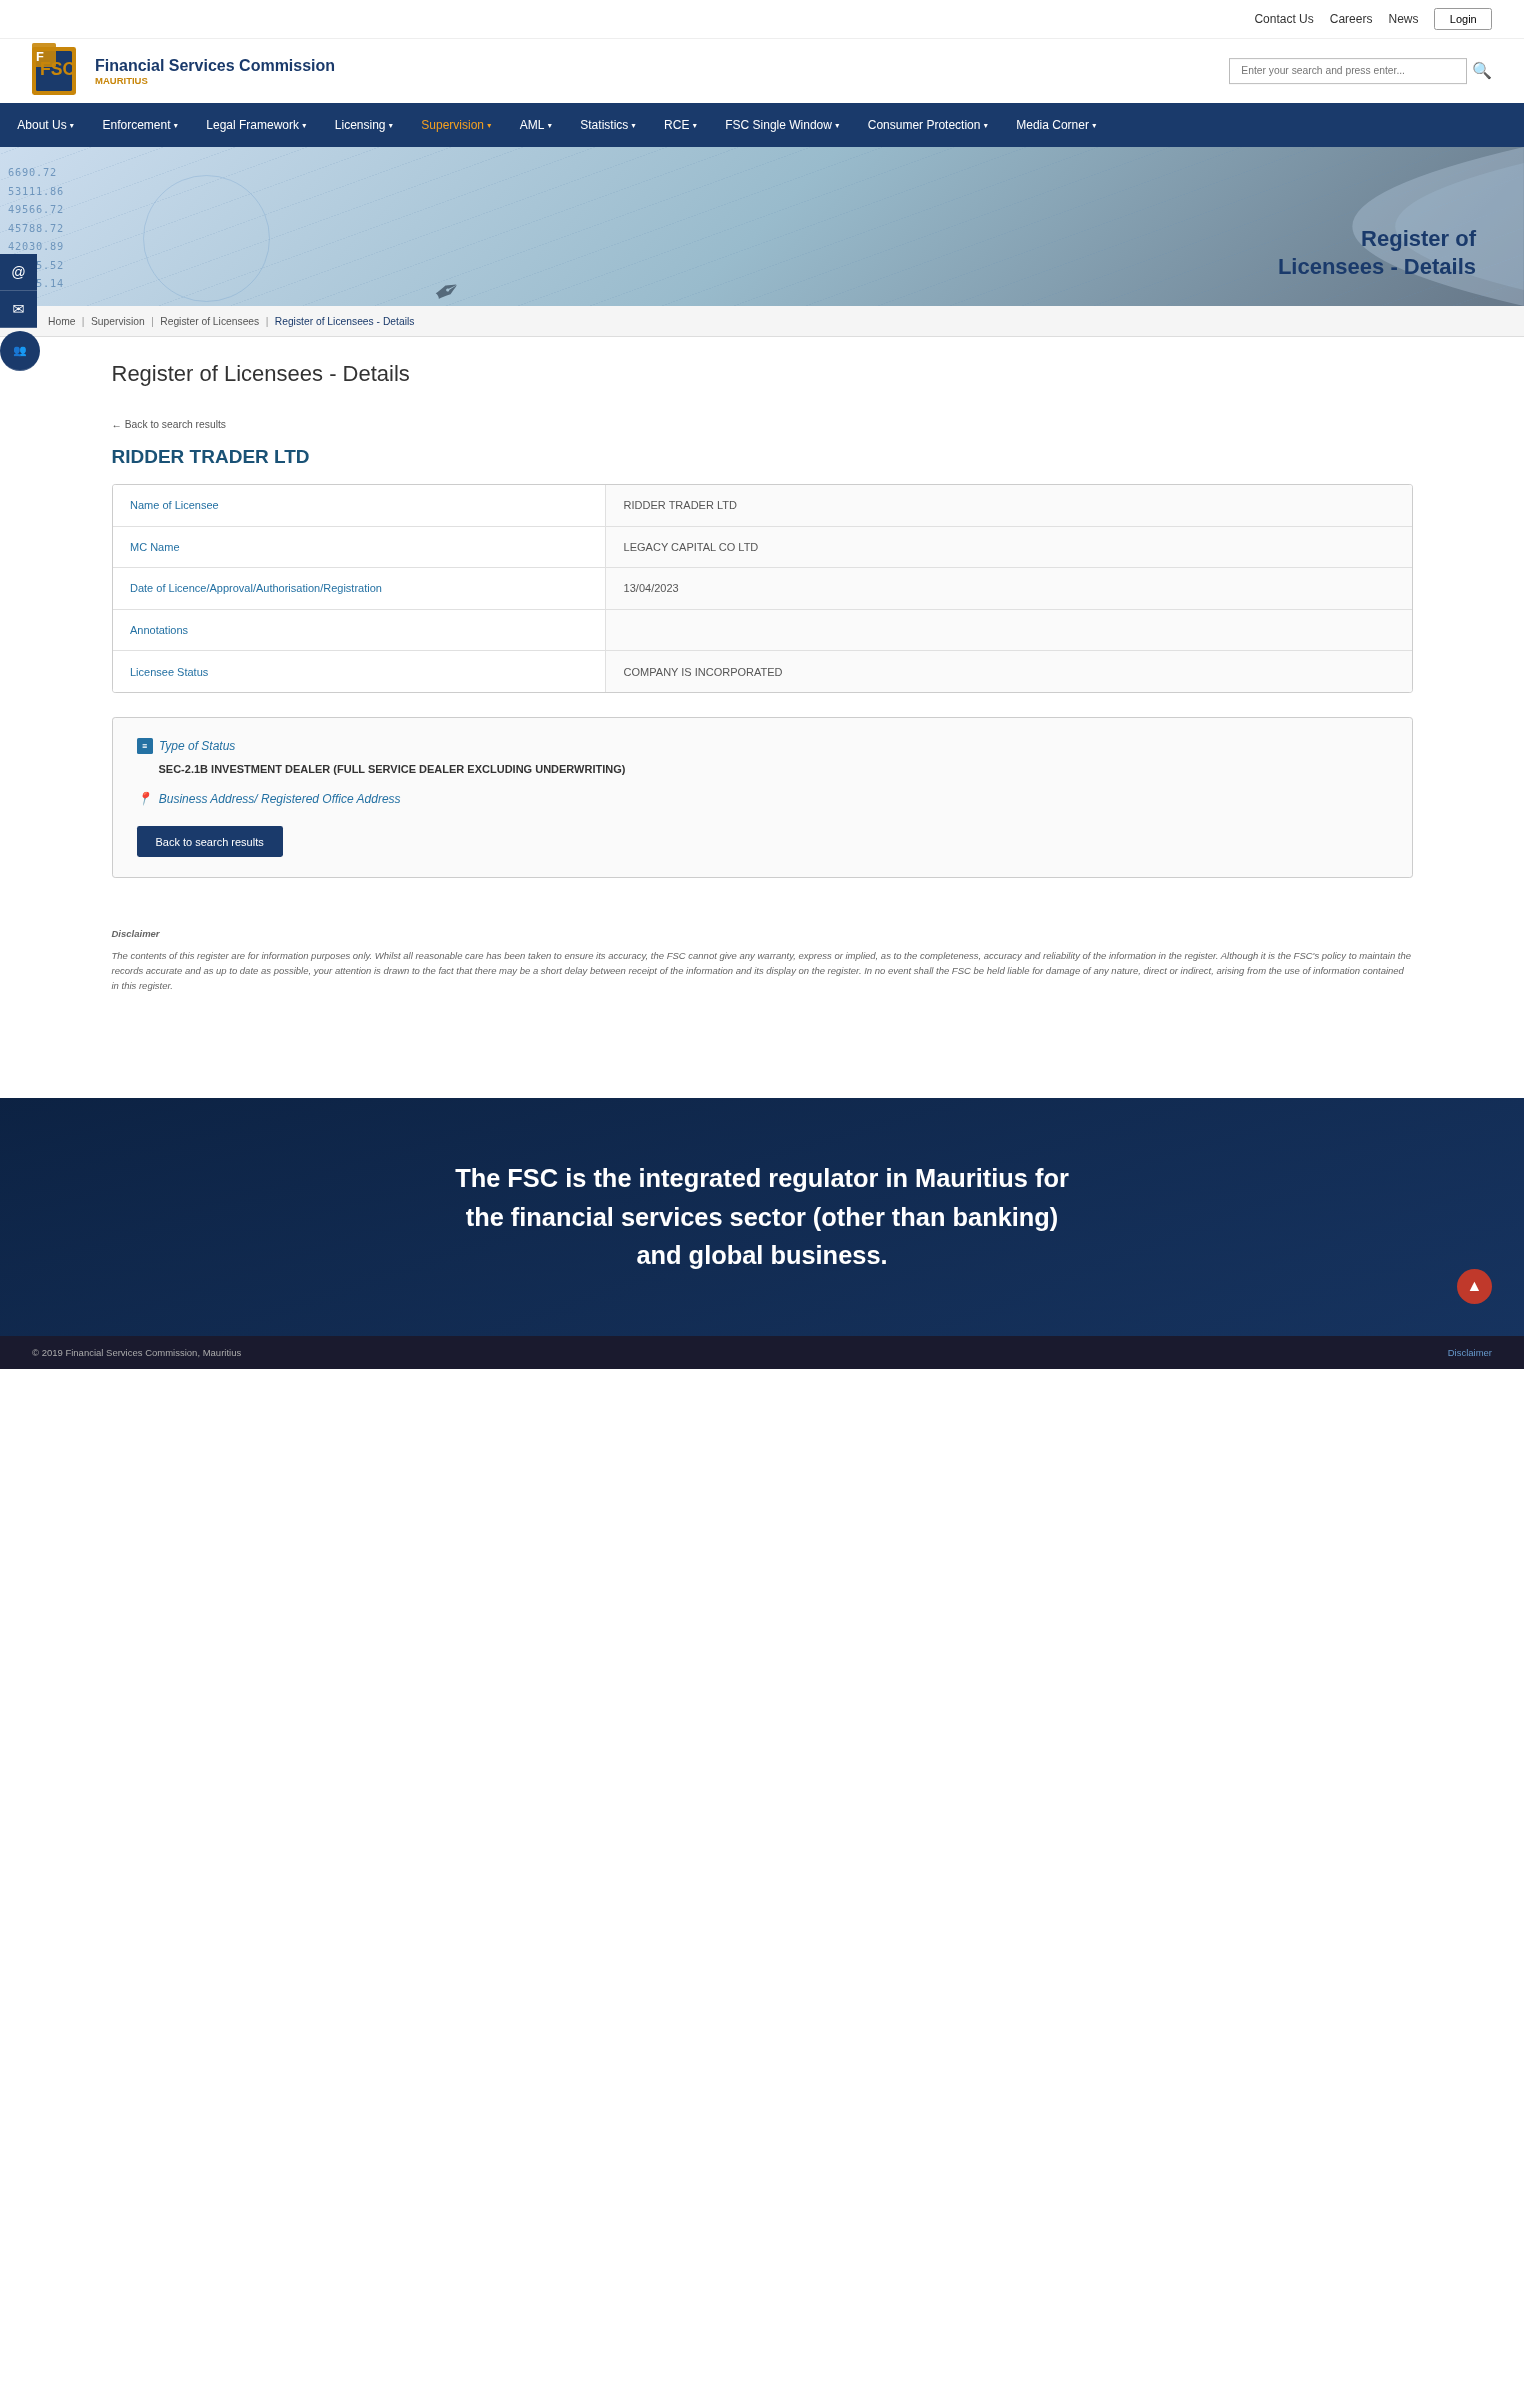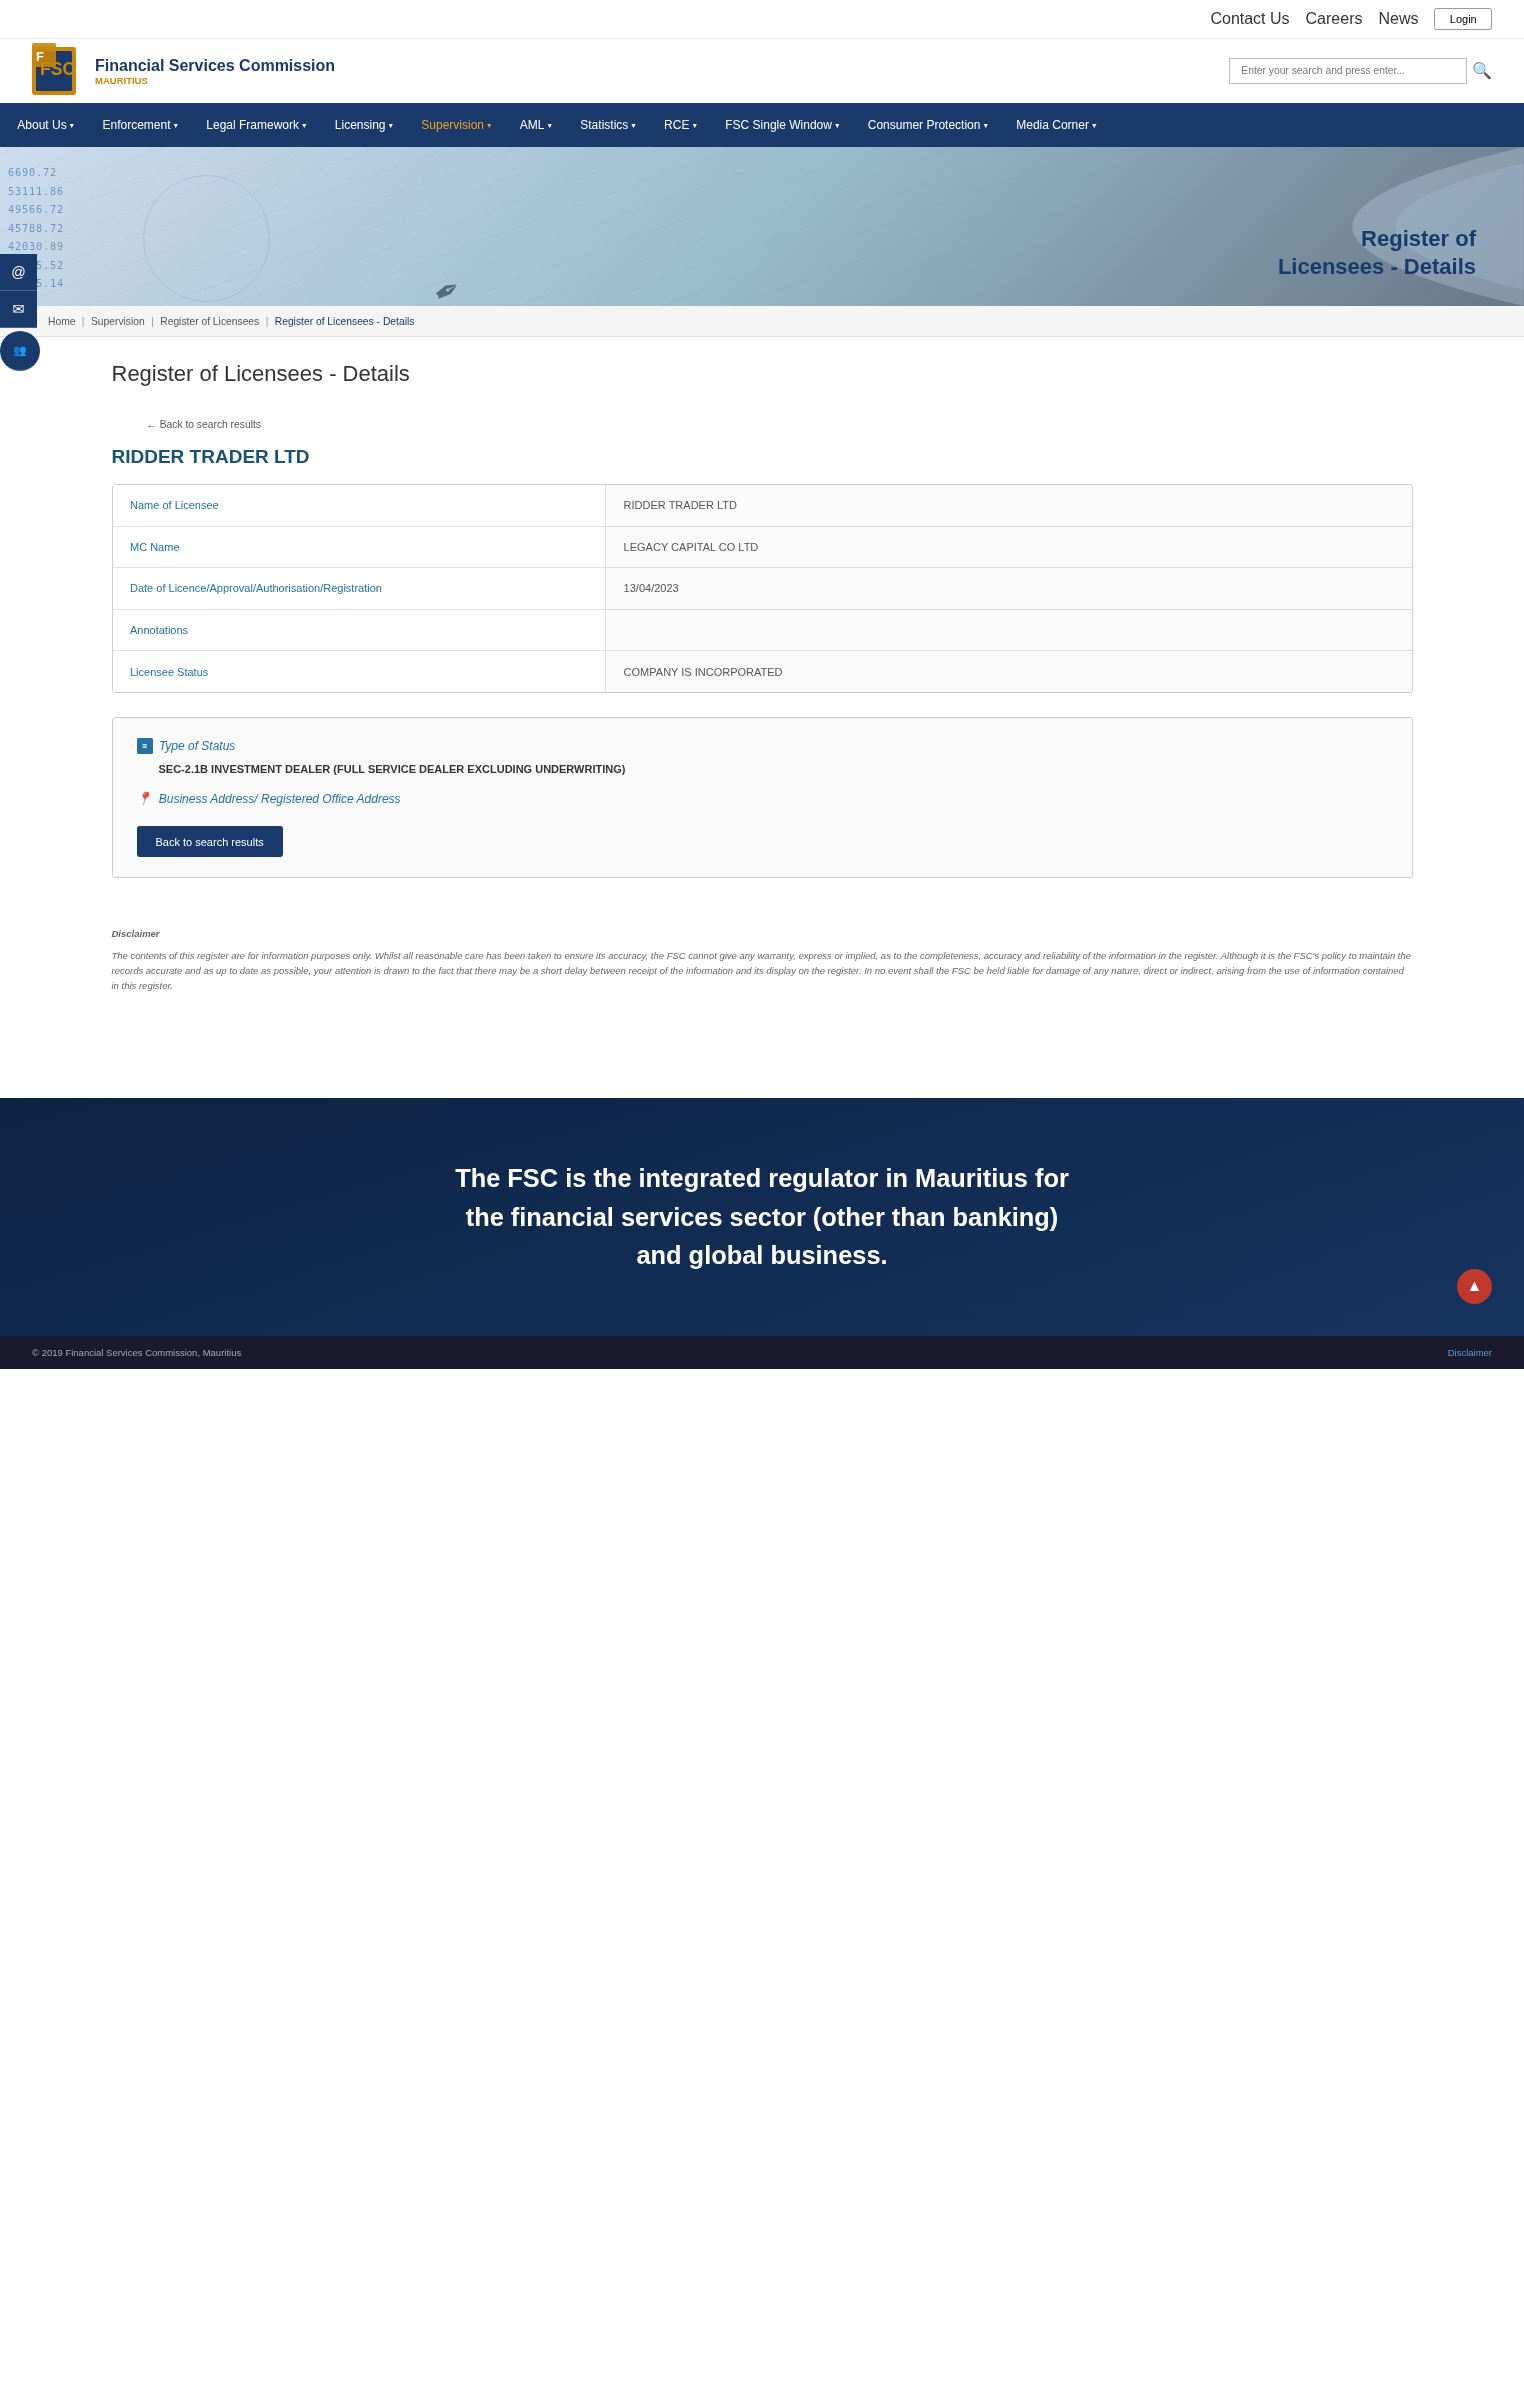--- a/index.html
+++ b/index.html
@@ -7,21 +7,21 @@
 
     
     .top-bar {
       display: flex;
       justify-content: flex-end;
       align-items: center;
       padding: 8px 32px;
       gap: 16px;
       background: #fff;
     }
-    .top-bar a { color: #333; text-decoration: none; font-size: 16px; }
+    .top-bar a { color: #333; text-decoration: none; font-size: 12px; }
     .top-bar .login-btn {
       border: 0.8px solid #999;
       padding: 4px 14.3px;
       border-radius: 2.4px;
       font-size: 11px;
       cursor: pointer;
       background: #fff;
     }
 
     
@@ -136,21 +136,20 @@
     }
     .back-link {
       display: flex;
       align-items: center;
       gap: 4.8px;
       color: #555;
       font-size: 10.3px;
       text-decoration: none;
       margin-bottom: 16px;
       cursor: pointer;
-      margin-left: 35px;
     }
     .company-name {
       font-size: 19px;
       font-weight: bold;
       color: #1a5276;
       margin-bottom: 16px;
     }
 
     
     .details-table {

